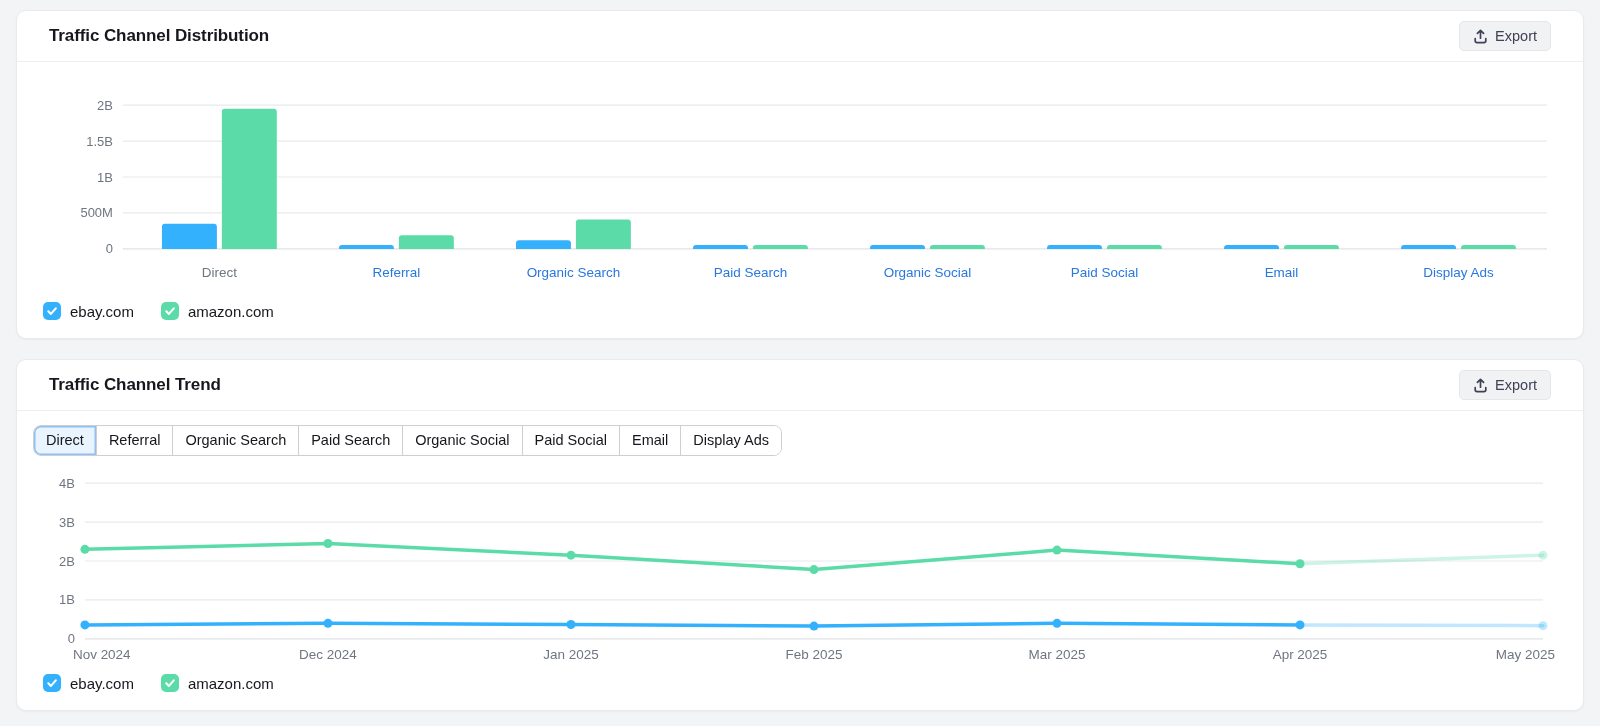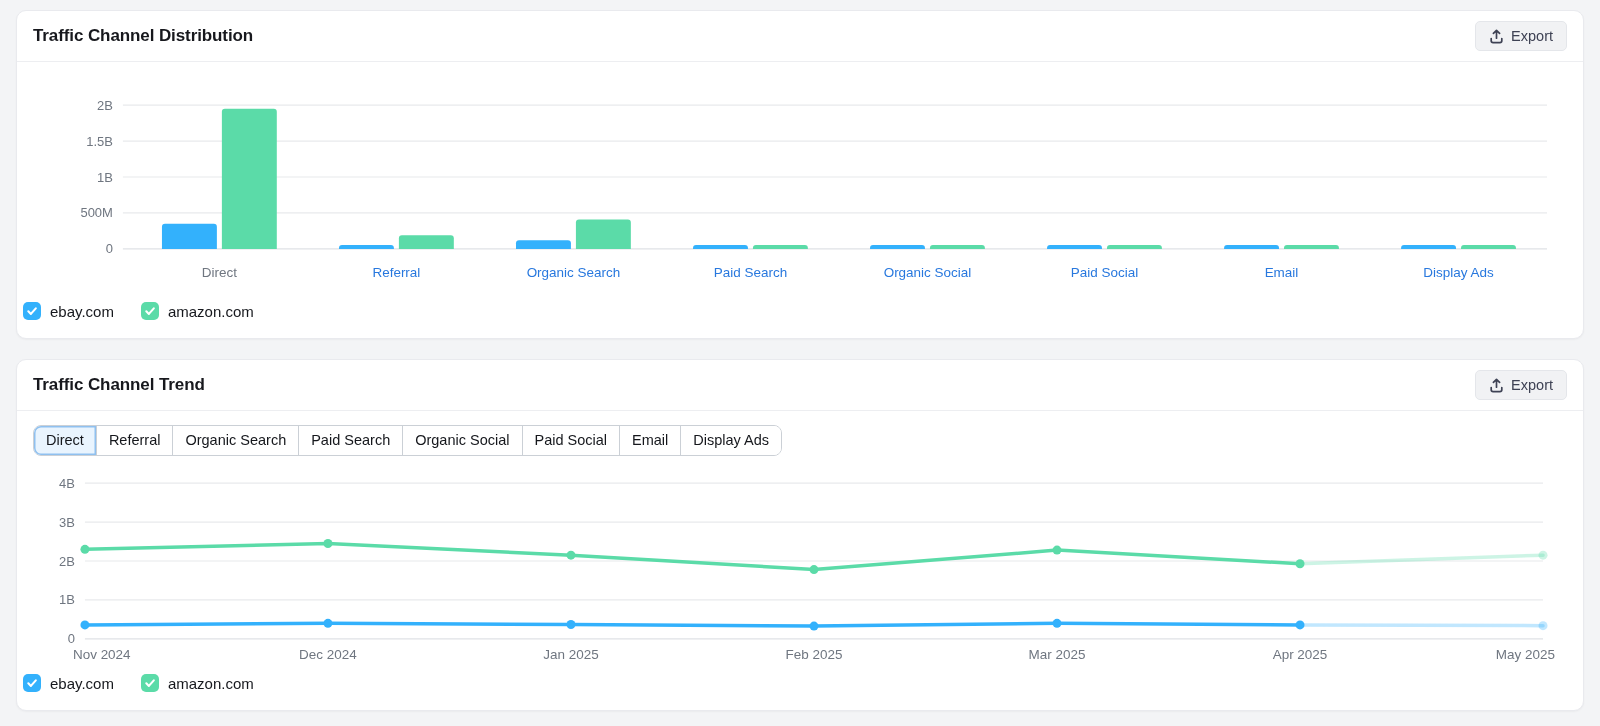--- a/index.html
+++ b/index.html
@@ -15,21 +15,21 @@
     border: 1px solid #E9EAEE;
     border-radius: 10px;
     box-shadow: 0 1px 2px rgba(20,22,30,0.04);
     overflow: hidden;
   }
   .card + .card { margin-top: 20px; }
   .card-header {
     display: flex;
     align-items: center;
     justify-content: space-between;
-    padding: 10px 16px;
+    padding: 10px 32px;
     border-bottom: 1px solid #EDEEF1;
     min-height: 48px;
   }
   .card-title {
     font-size: 17px;
     font-weight: 700;
     color: #17181D;
     letter-spacing: -0.1px;
   }
   .export-btn {
@@ -48,21 +48,21 @@
   }
   .export-btn svg { display: block; }
   .chart-wrap { padding: 0 16px; }
   svg.chart { display: block; width: 100%; }
   #bar-chart-svg { margin-top: 32px; }
   #line-chart-svg { margin-top: 14px; }
   .legend {
     display: flex;
     align-items: center;
     gap: 27px;
-    padding: 10px 6px 18px;
+    padding: 10px 26px 18px;
   }
   .legend-item {
     display: inline-flex;
     align-items: center;
     gap: 9px;
     cursor: pointer;
   }
   .legend-check {
     width: 18px;
     height: 18px;

